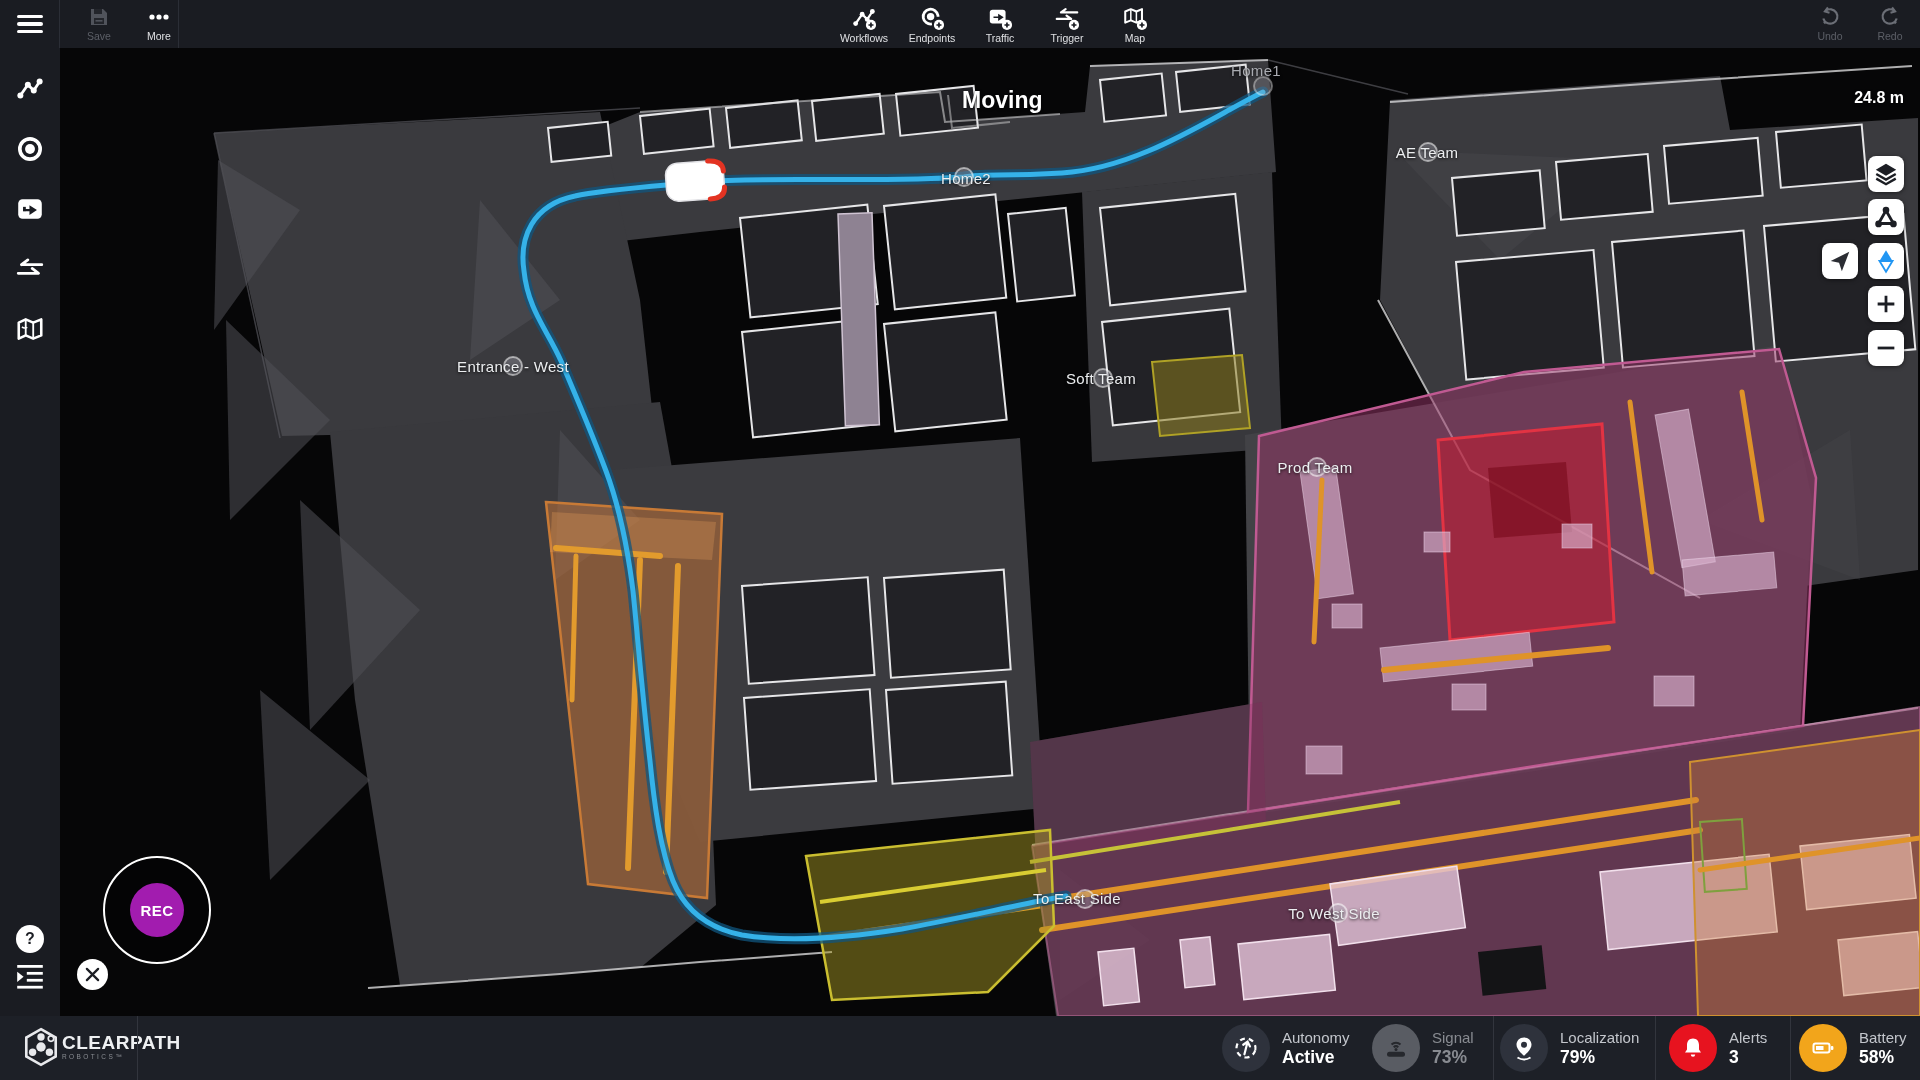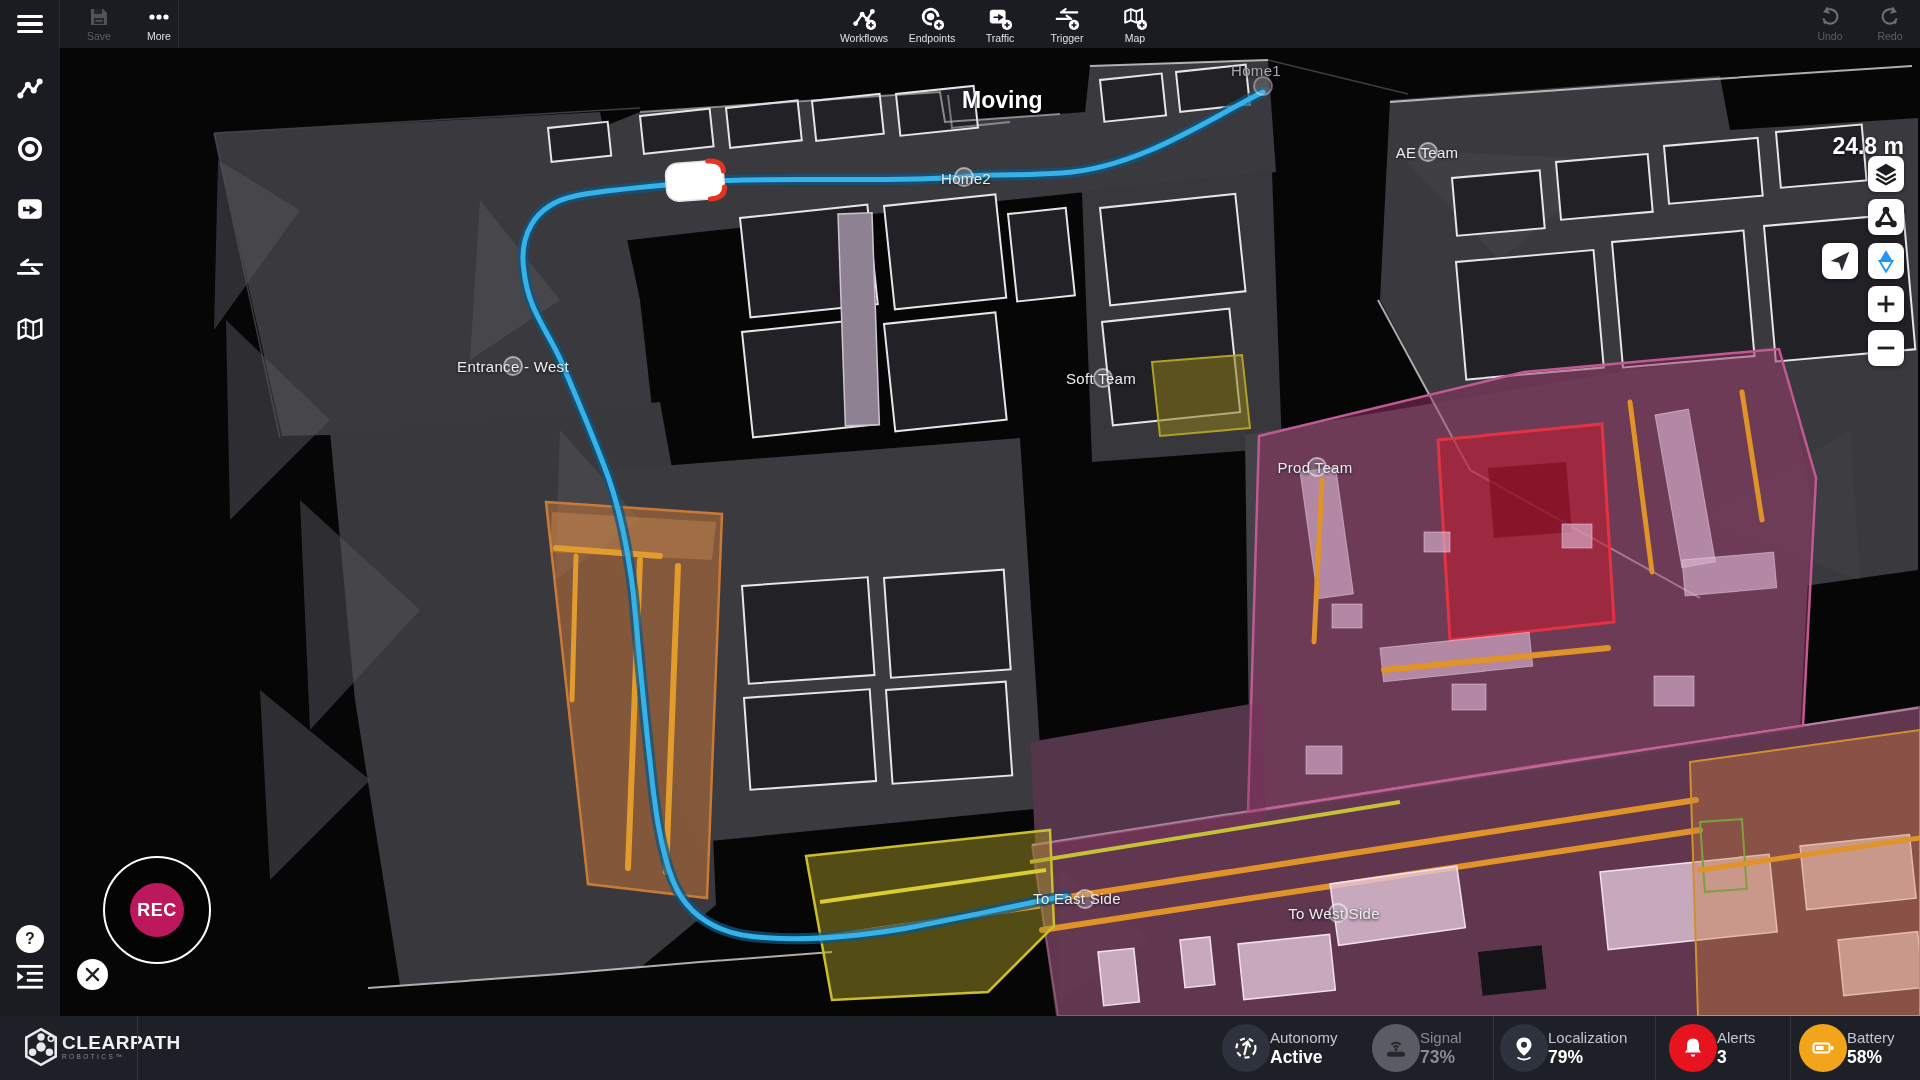--- a/index.html
+++ b/index.html
@@ -19,51 +19,51 @@
   .sidebar{position:absolute;left:0;top:48px;width:60px;height:968px;background:#1a1c22;z-index:35;}
   .sb-btn{position:absolute;left:15px;width:30px;height:30px;background:none;border:none;padding:0;cursor:pointer;}
   
   .map-area{position:absolute;left:60px;top:48px;width:1860px;height:968px;background:#060607;overflow:hidden;z-index:1;}
   .map-area svg.world{position:absolute;left:0;top:0;width:100%;height:100%;}
   .map-label{position:absolute;transform:translate(-50%,-50%);color:#eceef0;font-size:15px;letter-spacing:.3px;
              text-shadow:0 1px 3px rgba(0,0,0,.85);white-space:nowrap;z-index:10;pointer-events:none;text-align:right;}
   .map-label.dim{color:#a9abb1;}
   .status-text{position:absolute;left:962px;top:87px;color:#fff;font-size:23px;font-weight:bold;z-index:10;
                text-shadow:0 1px 3px rgba(0,0,0,.8);pointer-events:none;}
-  .distance{position:absolute;right:16px;top:89px;color:#fff;font-size:23px;font-weight:bold;z-index:10;
-            text-shadow:0 1px 3px rgba(0,0,0,.8);pointer-events:none;margin-top:44px;}
+  .distance{position:absolute;right:16px;top:89px;color:#fff;font-size:16px;font-weight:bold;z-index:10;
+            text-shadow:0 1px 3px rgba(0,0,0,.8);pointer-events:none;}
   
   .ctl-btn{position:absolute;width:36px;height:36px;border-radius:8px;background:#fff;border:none;cursor:pointer;
            box-shadow:0 1px 4px rgba(0,0,0,.5);display:flex;align-items:center;justify-content:center;z-index:20;padding:0;}
   
   .rec-btn{position:absolute;left:103px;top:856px;width:108px;height:108px;border-radius:50%;
            border:2.5px solid #fff;background:rgba(0,0,0,.25);cursor:pointer;z-index:20;
            display:flex;align-items:center;justify-content:center;padding:0;}
-  .rec-disc{width:54px;height:54px;border-radius:50%;background:#be185d;display:flex;align-items:center;justify-content:center;
-            color:#fff;font-weight:bold;font-size:18px;letter-spacing:.5px;font-family:inherit;}
+  .rec-disc{width:54px;height:54px;border-radius:50%;background:#a21caf;display:flex;align-items:center;justify-content:center;
+            color:#fff;font-weight:bold;font-size:15px;letter-spacing:.5px;font-family:inherit;}
   
   .stop-btn{position:absolute;left:1712px;top:800px;width:156px;height:156px;border-radius:50%;cursor:pointer;z-index:20;
             border:3px solid #fff;background:radial-gradient(circle at 50% 45%, rgba(60,35,35,.55), rgba(20,12,12,.6));
             display:flex;align-items:center;justify-content:center;padding:0;box-shadow:0 2px 14px rgba(0,0,0,.5);}
   .stop-disc{width:106px;height:106px;border-radius:50%;
              background:radial-gradient(circle at 50% 38%, #ff4934 0%, #ee1d15 55%, #c60d0d 100%);
              display:flex;align-items:center;justify-content:center;color:#fff;font-weight:bold;font-size:21px;
              letter-spacing:1px;font-family:inherit;box-shadow:inset 0 -6px 14px rgba(120,0,0,.6);}
   
   .help-btn{position:absolute;left:16px;top:877px;width:28px;height:28px;border-radius:50%;background:#fff;border:none;
             color:#1c1e24;font-weight:bold;font-size:16px;cursor:pointer;z-index:20;display:flex;align-items:center;justify-content:center;padding:0;font-family:inherit;}
   .close-btn{position:absolute;left:77px;top:959px;width:31px;height:31px;border-radius:50%;background:#fff;border:none;
              cursor:pointer;z-index:20;display:flex;align-items:center;justify-content:center;padding:0;}
   
   .statusbar{position:absolute;left:0;bottom:0;width:1920px;height:64px;background:#1d2027;z-index:40;}
   .sb-divider{position:absolute;top:0;width:1px;height:64px;background:#32353d;}
   .brand{position:absolute;left:20px;top:10px;display:flex;align-items:center;}
   .brand-text .nm{color:#eef0f2;font-weight:bold;font-size:19px;letter-spacing:.5px;line-height:19px;}
   .brand-text .sub{color:#8a8d93;font-size:6.5px;letter-spacing:2.4px;line-height:9px;}
-  .chip{position:absolute;top:8px;height:48px;display:flex;align-items:center;gap:0;cursor:pointer;}
+  .chip{position:absolute;top:8px;height:48px;display:flex;align-items:center;gap:12px;cursor:pointer;}
   .chip-icon{width:48px;height:48px;border-radius:50%;background:#2e323c;display:flex;align-items:center;justify-content:center;flex:0 0 auto;}
   .chip-icon.red{background:#e7131f;}
   .chip-icon.amber{background:#f2a51b;}
   .chip-icon.gray{background:#595c63;}
   .chip-label{color:#c3c6cc;font-size:15px;line-height:18px;}
   .chip-value{color:#fff;font-size:17.5px;font-weight:bold;line-height:20px;}
   .chip.dim .chip-label,.chip.dim .chip-value{color:#888b91;}
 </style>
 </head>
 <body>

